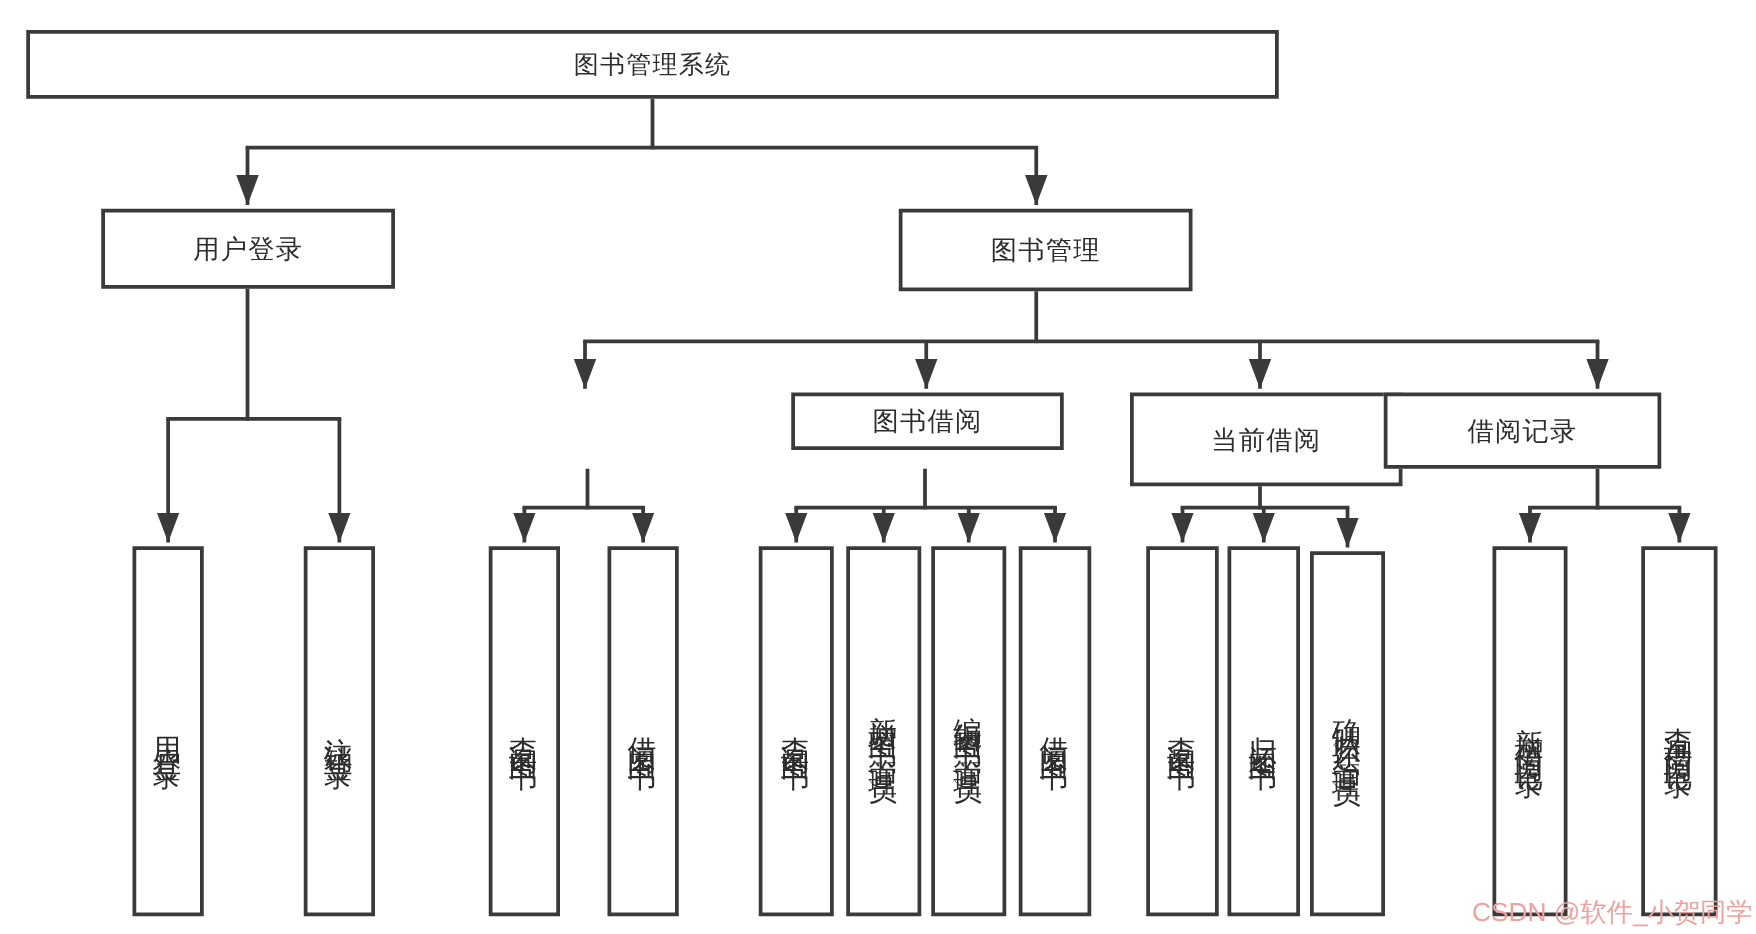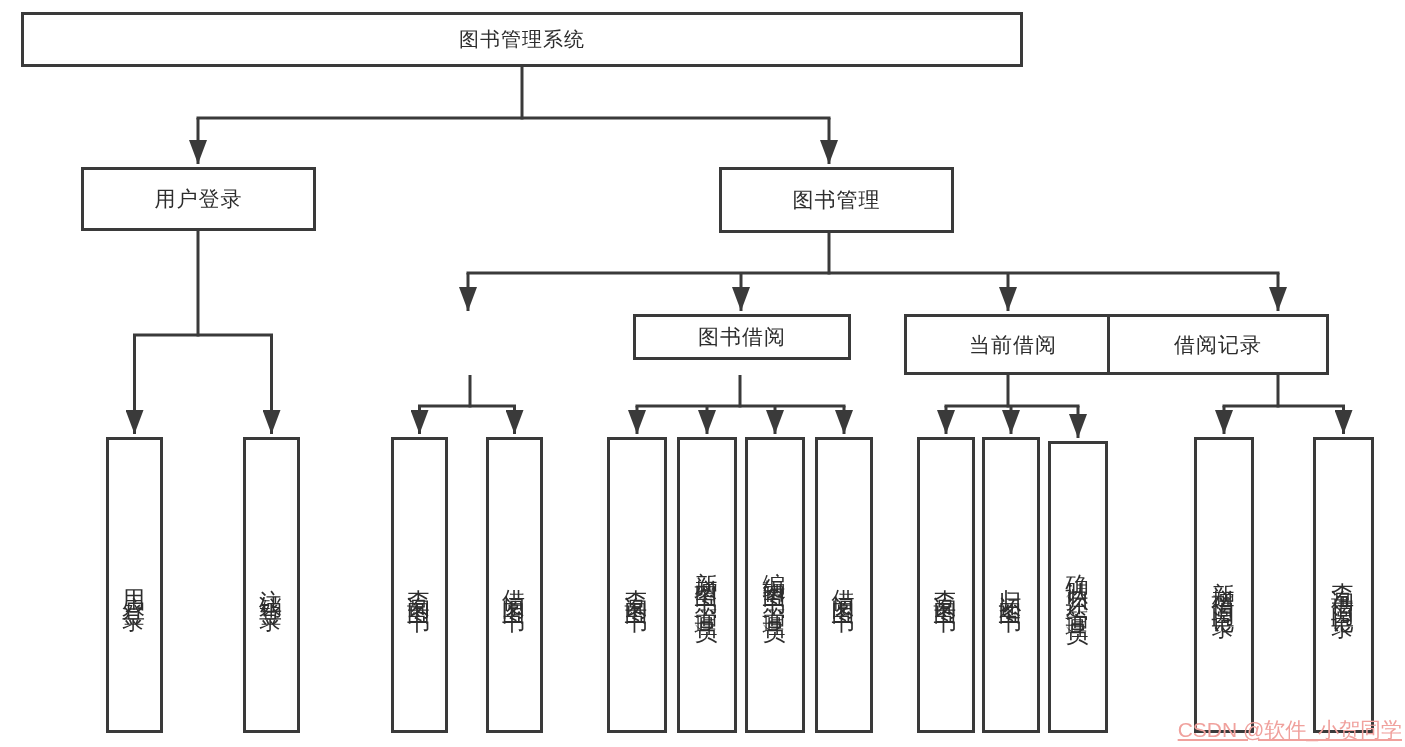--- a/index.html
+++ b/index.html
@@ -12,30 +12,29 @@
   }
   svg.connectors{position:absolute;left:0;top:0;width:1405px;height:747px;}
   svg.connectors line{stroke:var(--line,#3a3a3a);stroke-width:3;}
   svg.connectors marker path{fill:var(--line,#3a3a3a);}
   .box{
     position:absolute;box-sizing:border-box;background:#fff;
     border:3px solid var(--line,#3a3a3a);
     display:flex;align-items:center;justify-content:center;
     font-size:21px;letter-spacing:1px;white-space:nowrap;
   }
-  .root{font-size:20px;}
+  .root{font-size:20px;margin-top:12px;}
   .leaf{
     writing-mode:vertical-rl;text-orientation:mixed;
     font-size:23px;letter-spacing:7px;line-height:normal;white-space:normal;
   }
   .watermark{
     position:absolute;right:3px;bottom:3px;
     font-size:21px;letter-spacing:0;
     color:var(--watermark,#f0a19d);
-    text-decoration:underline;
   }
 </style>
 </head>
 <body>
 
 <div class="stage">
 
   <svg class="connectors" viewBox="0 0 1405 747" xmlns="http://www.w3.org/2000/svg">
     <defs>
       <marker id="arrowhead" markerUnits="userSpaceOnUse" markerWidth="26" markerHeight="18" refX="24" refY="9" orient="auto">
@@ -83,21 +82,21 @@
     <line x1="1224" y1="406" x2="1224" y2="434" marker-end="url(#arrowhead)"></line>
     <line x1="1343.5" y1="406" x2="1343.5" y2="434" marker-end="url(#arrowhead)"></line>
   </svg>
 
   <div class="box root" style="left:21px;top:12px;width:1002px;height:55px">图书管理系统</div>
 
   <div class="box" style="left:81px;top:167px;width:235px;height:64px">用户登录</div>
   <div class="box" style="left:719px;top:167px;width:235px;height:66px">图书管理</div>
 
   <div class="box" style="left:633px;top:314px;width:218px;height:46px">图书借阅</div>
-  <div class="box" style="left:904px;top:314px;width:218px;height:61px">当前借阅</div>
+  <div class="box" style="left:904px;top:314px;width:218px;height:75px">当前借阅</div>
   <div class="box" style="left:1107px;top:314px;width:222px;height:61px">借阅记录</div>
 
   <div class="box leaf" style="left:106px;top:437px;width:57px;height:296px">用户登录</div>
   <div class="box leaf" style="left:243px;top:437px;width:57px;height:296px">注销登录</div>
 
   <div class="box leaf" style="left:391px;top:437px;width:57px;height:296px">查询图书</div>
   <div class="box leaf" style="left:486px;top:437px;width:57px;height:296px">借阅图书</div>
 
   <div class="box leaf" style="left:607px;top:437px;width:60px;height:296px">查询图书</div>
   <div class="box leaf" style="left:677px;top:437px;width:60px;height:296px">新增图书（管理员）</div>

